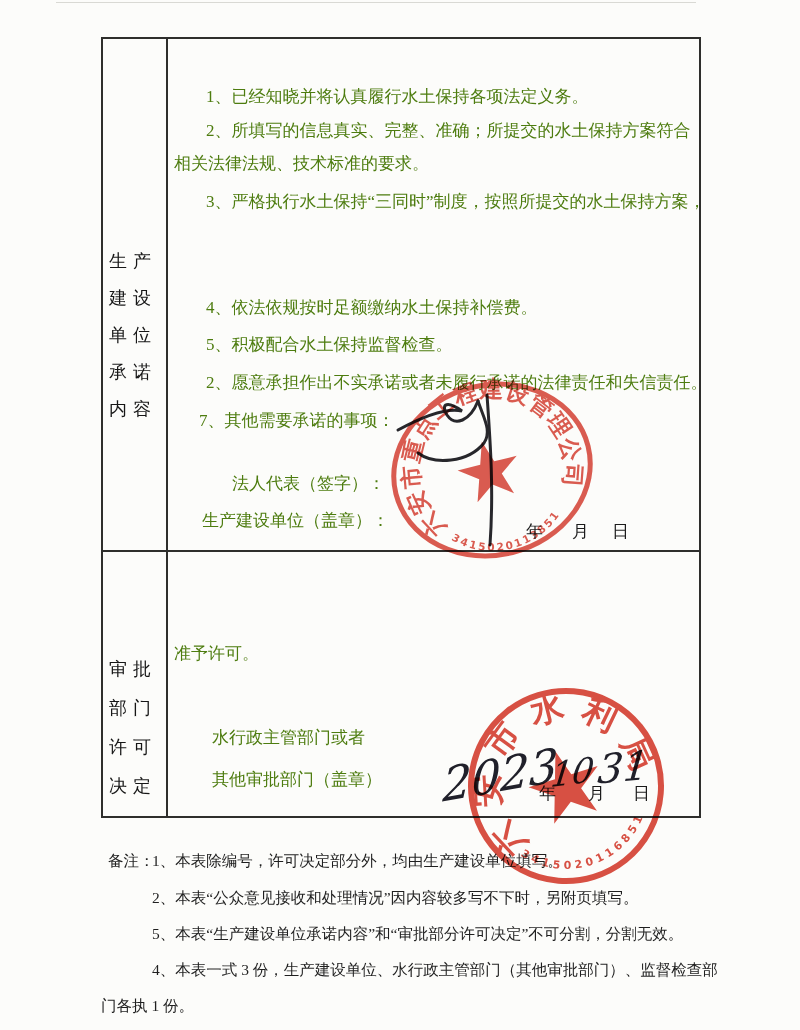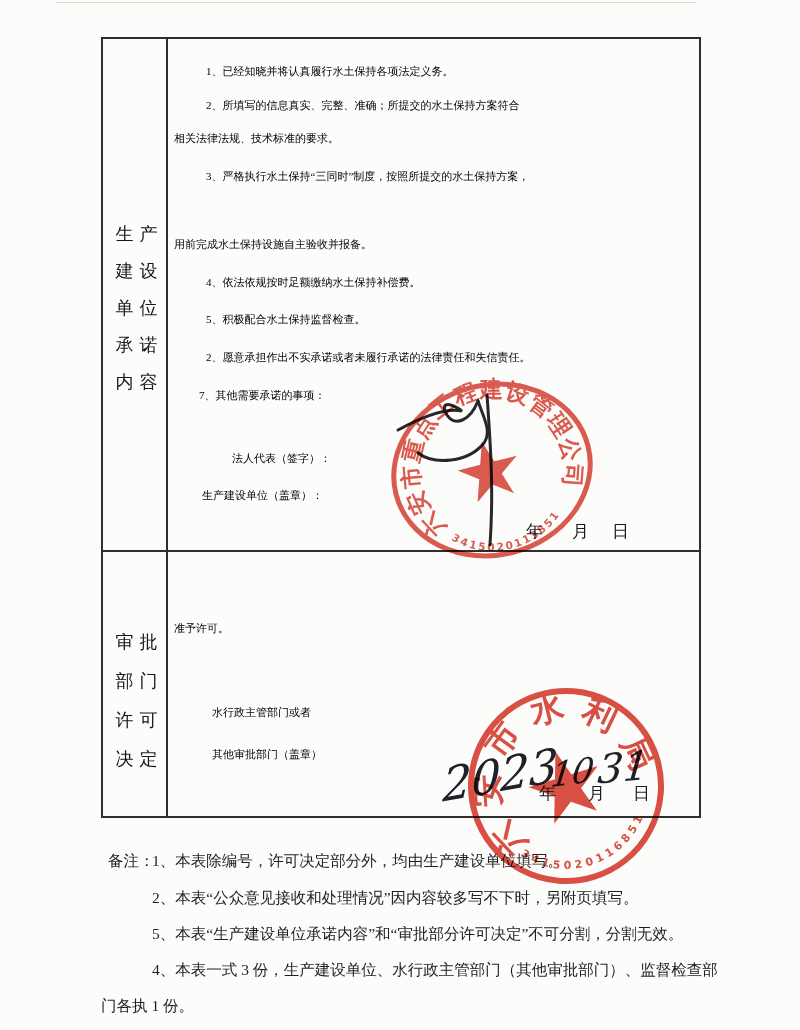--- a/index.html
+++ b/index.html
@@ -9,23 +9,23 @@
     font-family:"Liberation Serif","DejaVu Serif",serif;
     color:#1b1b1b;
   }
   
   .scan-line{position:absolute;left:56px;top:2px;width:640px;height:1px;background:#d9d9d4;}
   
   .tbl{position:absolute;left:101px;top:37px;width:600px;height:781px;
        border:2px solid #2e2e2c;box-sizing:border-box;}
   .vline{position:absolute;left:63px;top:0;width:2px;height:100%;background:#2e2e2c;}
   .hline{position:absolute;left:0;top:511px;width:100%;height:2px;background:#2e2e2c;}
-  .ln{position:absolute;font-size:11px;line-height:22px;white-space:nowrap;color:#000000;}
-  .lbl{position:absolute;left:0;width:67px;text-align:center;font-size:18px;
-       letter-spacing:6px;text-indent:6px;white-space:nowrap;color:#161616;}
+  .ln{position:absolute;font-size:17px;line-height:22px;white-space:nowrap;color:#4d7c0f;margin-top:26px;}
+  .lbl{position:absolute;left:0;width:67px;text-align:left;font-size:18px;
+       letter-spacing:6px;text-indent:6px;white-space:nowrap;color:#161616;margin-top:27px;}
   .datechar{position:absolute;font-size:17px;}
   .note{position:absolute;font-size:15.5px;white-space:nowrap;color:#1f1f1f;}
   .stamp{position:absolute;mix-blend-mode:multiply;}
   .ink{position:absolute;mix-blend-mode:multiply;}
   .hw{position:absolute;mix-blend-mode:multiply;color:#20202a;
       font-style:italic;font-family:"DejaVu Serif",serif;white-space:nowrap;}
   .hw-year{left:442px;top:748px;font-size:46px;transform:rotate(-10deg) skewX(-12deg);}
   .hw-month{left:551px;top:752px;font-size:34px;transform:rotate(-7deg) skewX(-14deg);}
   .hw-day{left:598px;top:744px;font-size:40px;transform:rotate(-5deg) skewX(-10deg);}
   .seal-txt{fill:#d5392b;font-weight:bold;font-family:"Liberation Serif",serif;}
@@ -43,21 +43,20 @@
   <div class="lbl" style="top:183px">生产</div>
   <div class="lbl" style="top:220px">建设</div>
   <div class="lbl" style="top:257px">单位</div>
   <div class="lbl" style="top:294px">承诺</div>
   <div class="lbl" style="top:331px">内容</div>
 
   <div class="ln" style="left:103px;top:21px">1、已经知晓并将认真履行水土保持各项法定义务。</div>
   <div class="ln" style="left:103px;top:55px">2、所填写的信息真实、完整、准确；所提交的水土保持方案符合</div>
   <div class="ln" style="left:71px;top:88px">相关法律法规、技术标准的要求。</div>
   <div class="ln" style="left:103px;top:126px">3、严格执行水土保持“三同时”制度，按照所提交的水土保持方案，</div>
-  <div class="ln" style="left:71px;top:194px">用前完成水土保持设施自主验收并报备。</div>
   <div class="ln" style="left:103px;top:232px">4、依法依规按时足额缴纳水土保持补偿费。</div>
   <div class="ln" style="left:103px;top:269px">5、积极配合水土保持监督检查。</div>
   <div class="ln" style="left:103px;top:307px">2、愿意承担作出不实承诺或者未履行承诺的法律责任和失信责任。</div>
   <div class="ln" style="left:96px;top:345px">7、其他需要承诺的事项：</div>
 
   <div class="ln" style="left:129px;top:408px">法人代表（签字）：</div>
   <div class="ln" style="left:99px;top:445px">生产建设单位（盖章）：</div>
 
   <span class="datechar" style="left:423px;top:481px">年</span>
   <span class="datechar" style="left:469px;top:481px">月</span>

